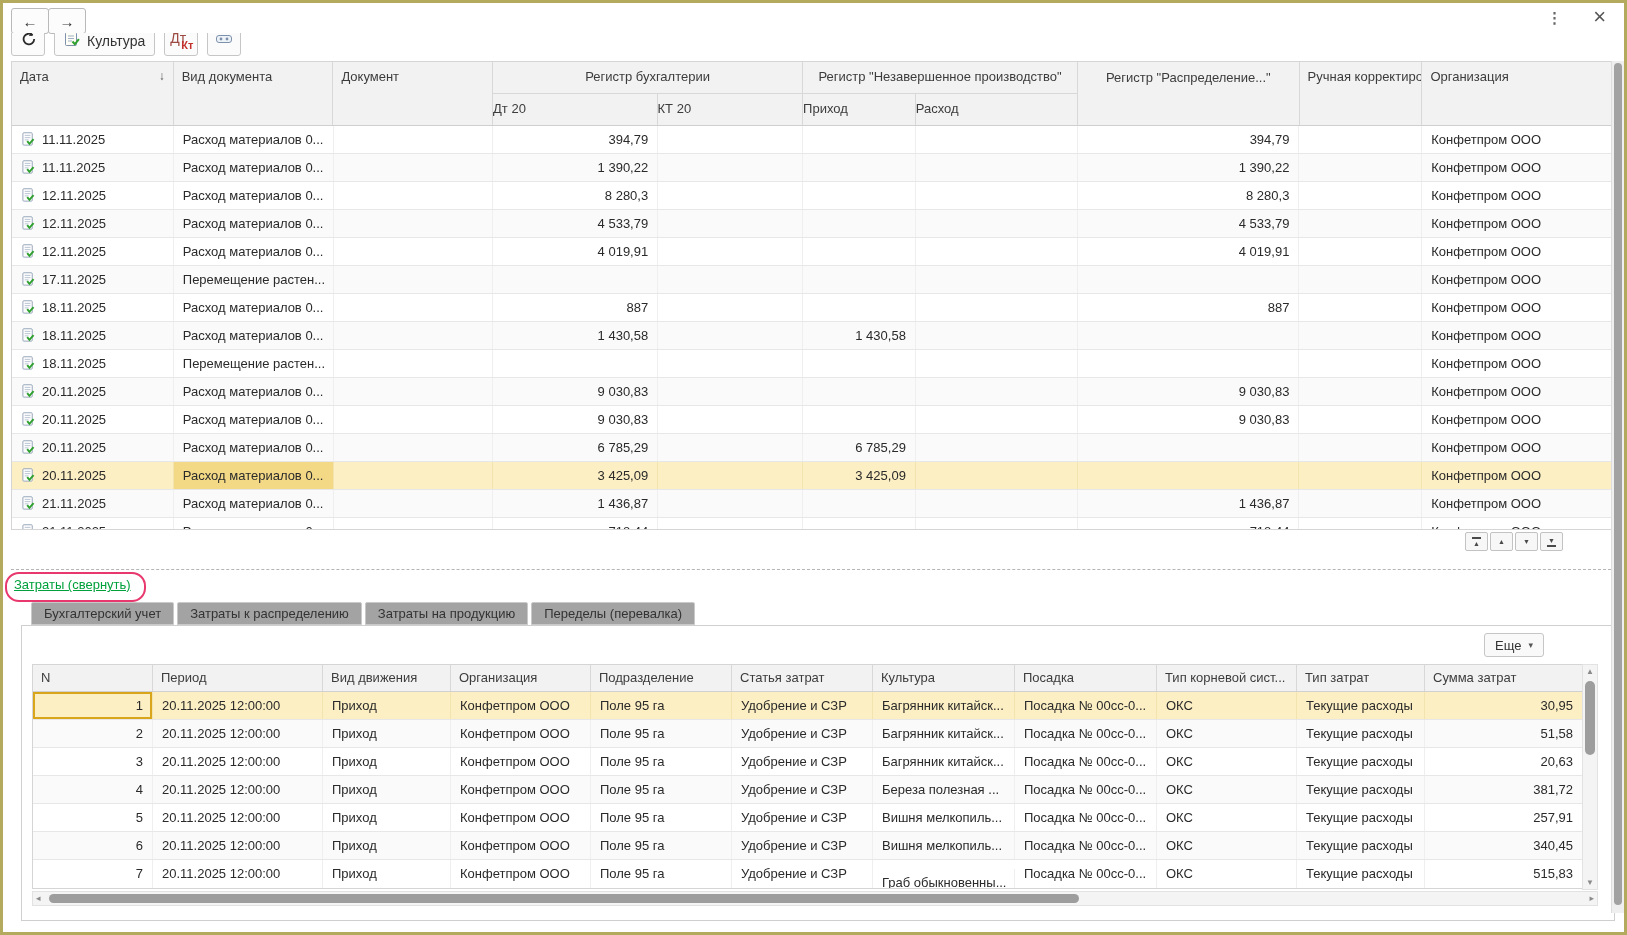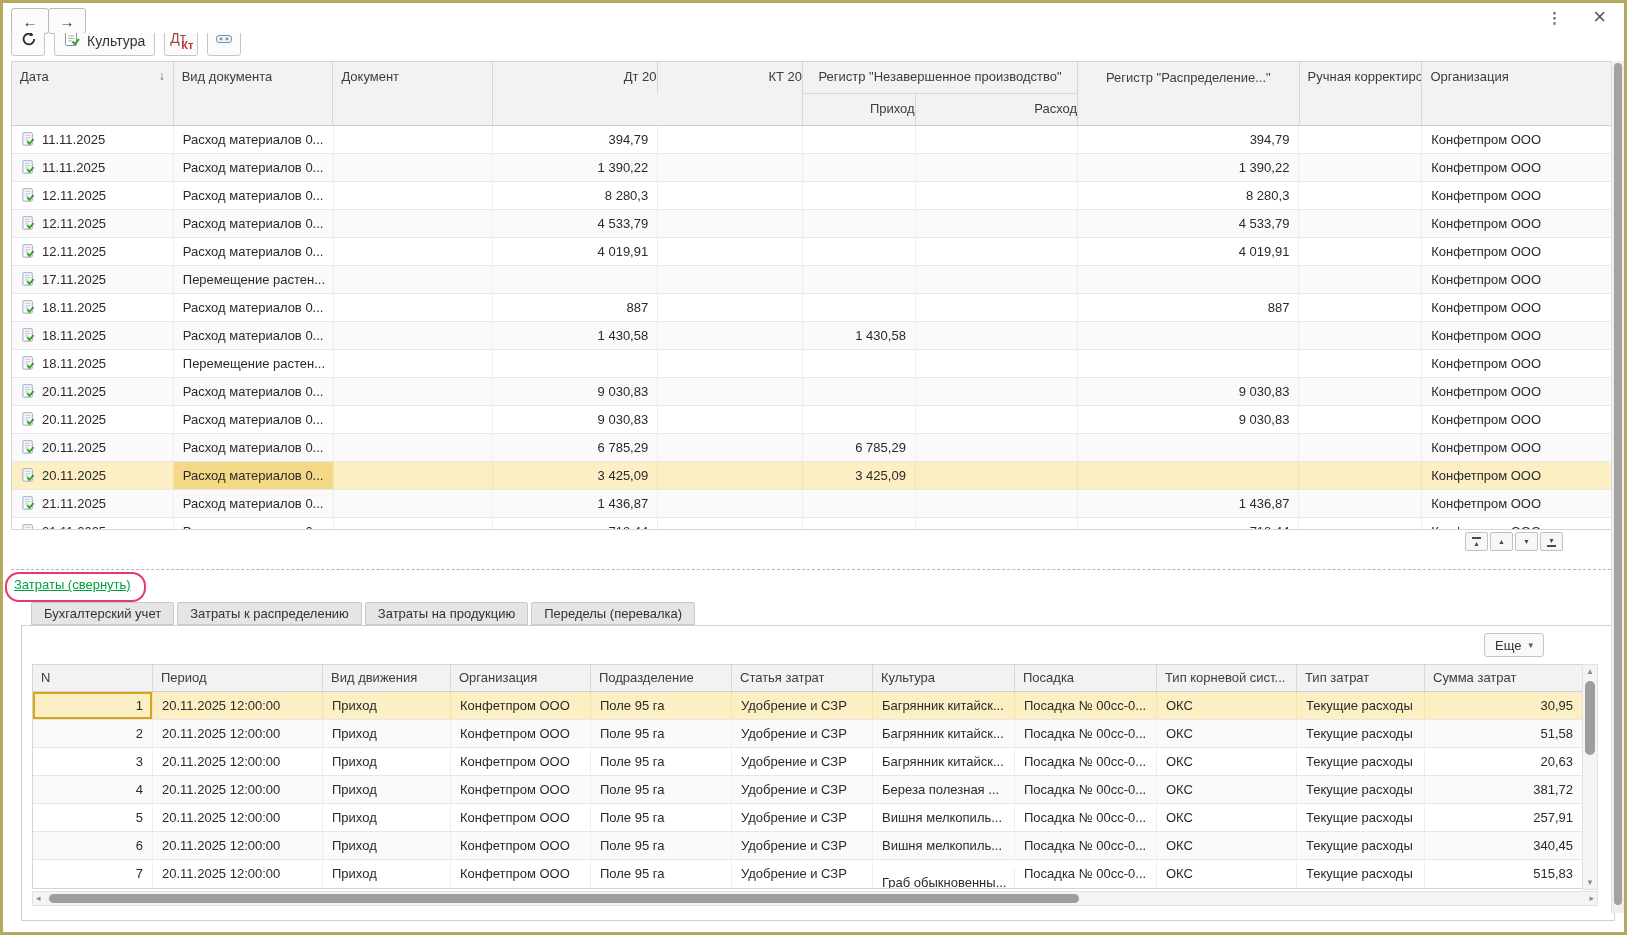--- a/index.html
+++ b/index.html
@@ -27,21 +27,21 @@
 
   
   .jtable{position:absolute;left:8px;top:58px;width:1604px;height:469px;box-sizing:border-box;border:1px solid #d5d5d5;overflow:hidden;background:#fff;}
   .jhead{display:flex;height:64px;background:#f2f2f2;border-bottom:1px solid #cfcfcf;color:#3c3c3c;box-sizing:border-box;}
   .jh{box-sizing:border-box;border-right:1px solid #d8d8d8;padding:7px 8px 0 8px;white-space:nowrap;overflow:hidden;}
   .jh.center{text-align:center;}
   .jh.spread{display:flex;justify-content:space-between;align-items:flex-start;}
   .jgroup{box-sizing:border-box;border-right:1px solid #d8d8d8;padding:0;}
   .g-top{height:32px;line-height:30px;text-align:center;border-bottom:1px solid #d8d8d8;box-sizing:border-box;overflow:hidden;white-space:nowrap;}
   .g-bot{display:flex;height:31px;}
-  .g-cell{box-sizing:border-box;border-right:1px solid #d8d8d8;text-align:right;line-height:30px;overflow:hidden;white-space:nowrap;}
+  .g-cell{box-sizing:border-box;border-right:1px solid #d8d8d8;text-align:left;line-height:30px;overflow:hidden;white-space:nowrap;}
   .g-cell.last{border-right:none;}
   .jgroup:last-of-type .g-cell.last{border-right:none;}
   .sort-arrow{color:#555;font-size:12px;}
 
   .jrow{display:flex;height:28px;line-height:27px;border-bottom:1px solid #e7e7e7;box-sizing:border-box;background:#fff;}
   .jrow.zebra{background:#fafafa;}
   .jrow.sel{background:#fcefc3;}
   .jcell{box-sizing:border-box;border-right:1px solid #efefef;padding:0 9px;white-space:nowrap;overflow:hidden;}
   .jcell.num{text-align:right;}
   .jrow.sel .jcell{border-right-color:#f3e3ae;}
@@ -58,21 +58,21 @@
   .npbtn .bar.bot{margin-top:1px;}
 
   
   .splitter{position:absolute;left:8px;width:1600px;top:566px;border-top:1px dashed #b5b5b5;height:0;cursor:row-resize;}
   .mov-link{position:absolute;left:11px;top:574px;font-size:13px;text-decoration:underline;cursor:pointer;}
   .annotation-oval{position:absolute;left:2px;top:569px;width:137px;height:26px;border-radius:14px;border:2px solid #e8386e;pointer-events:none;}
 
   
   .tabs{position:absolute;left:28px;top:598px;display:flex;z-index:3;}
   .tab{height:23px;line-height:22px;box-sizing:border-box;margin-top:1px;margin-right:3px;padding:0 12px;
-       background:#e5e5e5;border:1px solid #c9c9c9;border-radius:2px 2px 0 0;color:#333;cursor:pointer;white-space:nowrap;}
+       background:#a3a3a3;border:1px solid #c9c9c9;border-radius:2px 2px 0 0;color:#333;cursor:pointer;white-space:nowrap;}
   .tab.active{height:25px;margin-top:0;background:#fff;border-bottom:1px solid #fff;font-weight:normal;}
 
   
   .panel{position:absolute;left:18px;top:622px;width:1594px;height:296px;box-sizing:border-box;border:1px solid #cfcfcf;background:#fff;}
   .more-btn{position:absolute;top:7px;right:70px;height:24px;box-sizing:border-box;border:1px solid #c6c6c6;border-radius:3px;
             background:#f9f9f9;padding:0 10px;display:flex;align-items:center;gap:7px;font-size:13px;color:#333;cursor:pointer;}
   .more-btn .caret{font-size:9px;color:#555;}
 
   
   .mtable{position:absolute;left:10px;top:38px;width:1551px;box-sizing:border-box;border:1px solid #d5d5d5;background:#fff;}
@@ -157,20 +157,21 @@
 
   <div class="jtable">
     <div class="jhead">
       <div class="jh spread" style="width:162px">
         <span>Дата</span>
         <span class="sort-arrow">↓</span>
       </div>
       <div class="jh" style="width:160px">Вид документа</div>
       <div class="jh" style="width:160px">Документ</div>
       <div class="jgroup" style="width:310px">
+        <div class="g-top">Регистр бухгалтерии</div>
         <div class="g-bot">
           <div class="g-cell" style="width:165px">Дт 20</div>
           <div class="g-cell last" style="width:145px">КТ 20</div>
         </div>
       </div>
       <div class="jgroup" style="width:275px">
         <div class="g-top">Регистр "Незавершенное производство"</div>
         <div class="g-bot">
           <div class="g-cell" style="width:113px">Приход</div>
           <div class="g-cell last" style="width:162px">Расход</div>

